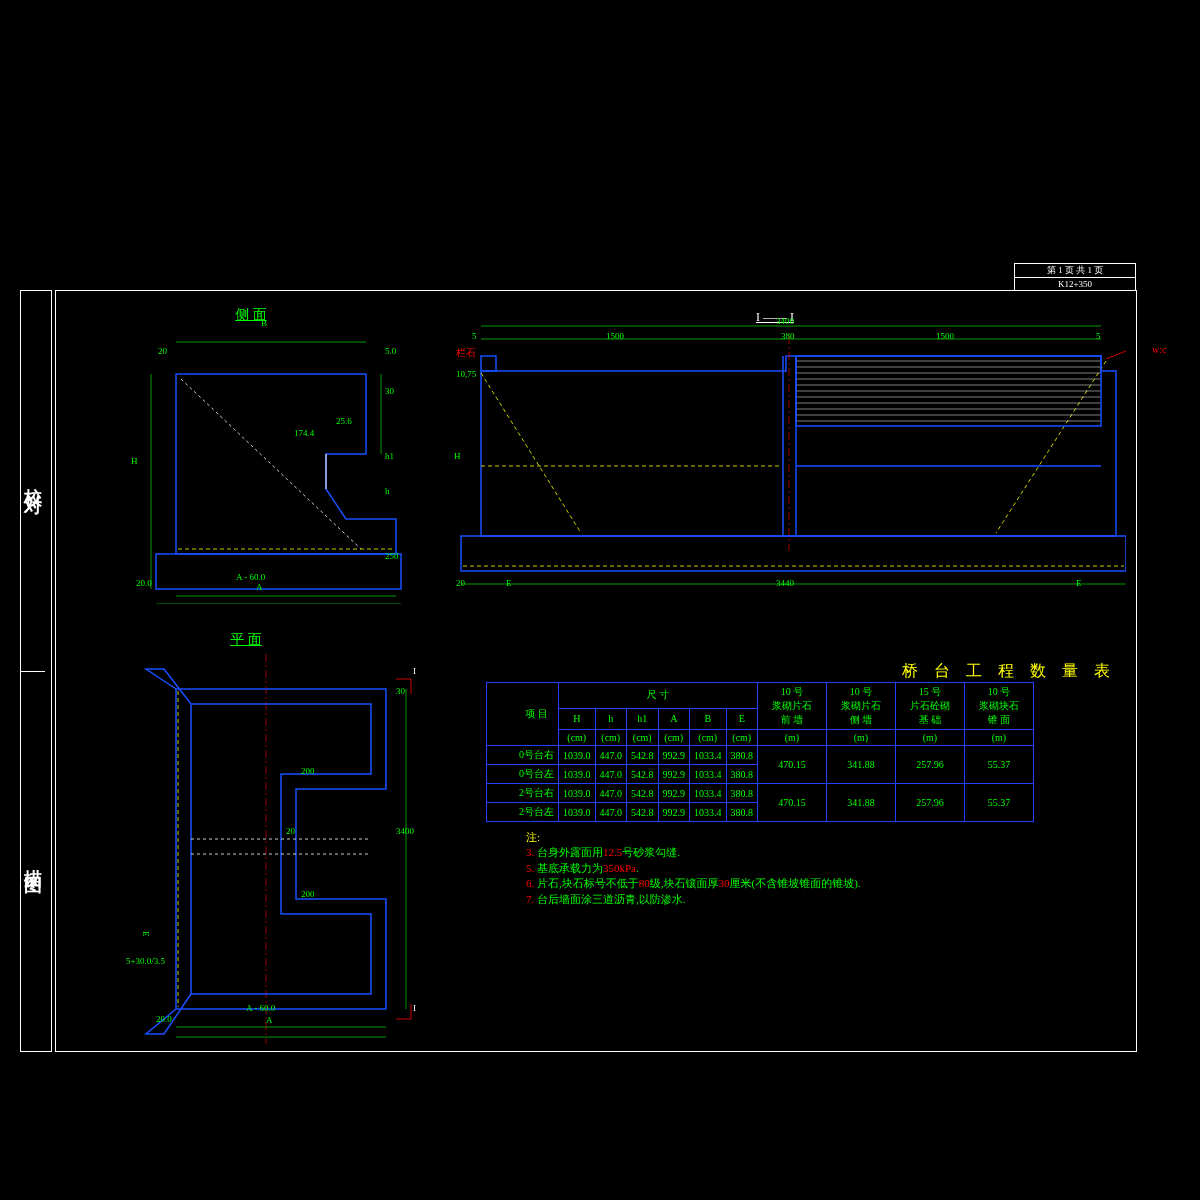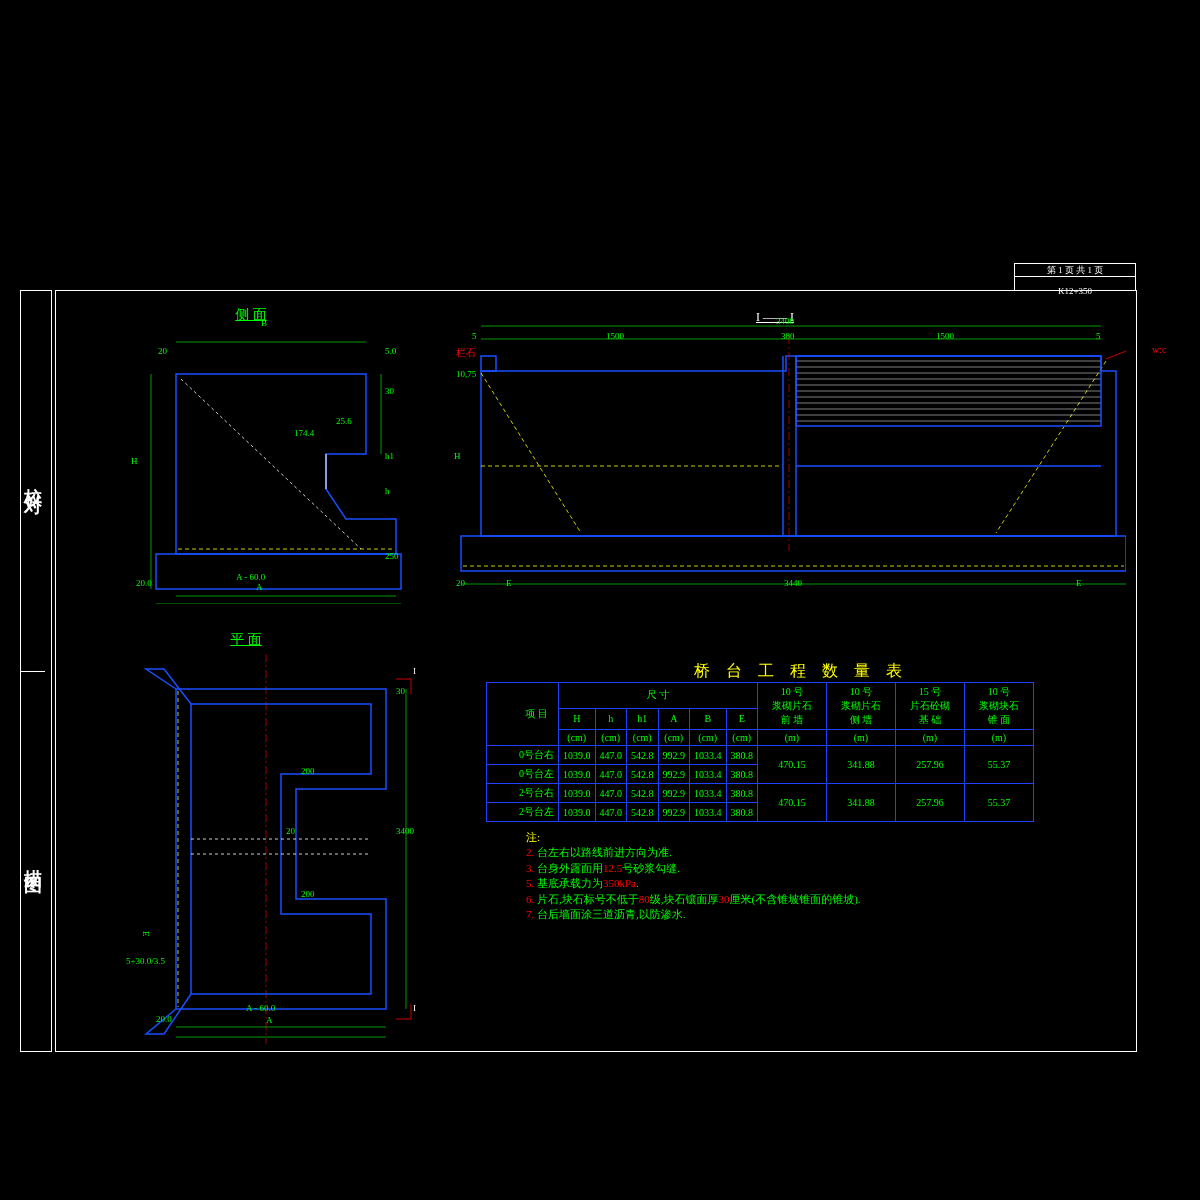--- a/index.html
+++ b/index.html
@@ -53,38 +53,38 @@
     font-size: 9px;
     display: flex;
     flex-direction: column;
   }
   .titleblock div {
     flex: 1;
     border-bottom: 1px solid #fff;
     text-align: center;
     line-height: 12px;
   }
-  .titleblock div:last-child { border-bottom: none; margin-top: 8px; }
+  .titleblock div:last-child { border-bottom: none; }
 
   
   .drawing-region { position: absolute; }
   .view-title { color: #0f0; font-size: 14px; text-align: center; text-decoration: underline; }
   .dim { color: #0f0; font-size: 9px; position: absolute; white-space: nowrap; }
   .red-lbl { color: #f00; font-size: 10px; position: absolute; font-family: Liberation Serif, serif; }
   .outline { stroke: #1a4fff; fill: none; stroke-width: 1.5; }
   .outline-w { stroke: #fff; fill: none; stroke-width: 1; }
   .dimline { stroke: #0f0; fill: none; stroke-width: 0.6; }
   .dashy { stroke: #ffff00; stroke-dasharray: 4 3; fill: none; stroke-width: 0.8; }
   .dashw { stroke: #fff; stroke-dasharray: 3 3; fill: none; stroke-width: 0.8; }
   .center { stroke: #f00; stroke-dasharray: 8 3 2 3; fill: none; stroke-width: 0.6; }
   .hatch { stroke: #fff; stroke-width: 0.5; }
   .redline { stroke: #f00; stroke-width: 0.8; fill:none;}
 
   
-  .table-title { color: #ff0; font-size: 16px; text-align: center; letter-spacing: 6px; }
+  .table-title { color: #ff0; font-size: 16px; text-align: right; letter-spacing: 6px; }
   table.datatable {
     border-collapse: collapse;
     color: #0f0;
     font-size: 10px;
     background: #000;
   }
   table.datatable td, table.datatable th {
     border: 1px solid #2040ff;
     padding: 2px 4px;
     text-align: center;
@@ -195,21 +195,21 @@
     <span class="red-lbl" style="left:20px; top:45px;">栏石</span>
     <span class="red-lbl" style="left:680px; top:43px;margin-left:36px;">w:c</span>
     <span class="dim" style="left:340px; top:15px;">3400</span>
     <span class="dim" style="left:170px; top:30px;">1500</span>
     <span class="dim" style="left:345px; top:30px;">380</span>
     <span class="dim" style="left:500px; top:30px;">1500</span>
     <span class="dim" style="left:36px; top:30px;">5</span>
     <span class="dim" style="left:660px; top:30px;">5</span>
     <span class="dim" style="left:20px; top:68px;">10,75</span>
     <span class="dim" style="left:18px; top:150px;">H</span>
-    <span class="dim" style="left:348px; top:277px;">3440</span>
+    <span class="dim" style="left:340px; top:277px;">3440</span>
     <span class="dim" style="left:20px; top:277px;">20</span>
     <span class="dim" style="left:70px; top:277px;">E</span>
     <span class="dim" style="left:640px; top:277px;">E</span>
   </div>
 
   <div class="drawing-region" style="left:60px; top:340px; width:320px;">
     <div class="view-title" style="margin-left:80px; width:100px;">平 面</div>
     <svg width="320" height="400">
       <line class="center" x1="150" y1="5" x2="150" y2="395"></line>
 
@@ -321,21 +321,20 @@
             <td>992.9</td>
             <td>1033.4</td>
             <td>380.8</td>
           </tr>
         </tbody>
       </table>
 
     <div class="notes" style="margin-top:8px; margin-left:40px;">
       <span class="note-head">注:</span>
       <div id="notes-list">
-          <div><span class="hl">2.</span> 台左右以路线前进方向为准.</div>
           <div><span class="hl">3.</span> 台身外露面用<span class="hl">12.5</span>号砂浆勾缝.</div>
           <div><span class="hl">5.</span> 基底承载力为<span class="hl">350kPa</span>.</div>
           <div><span class="hl">6.</span> 片石,块石标号不低于<span class="hl">80</span>级,块石镶面厚<span class="hl">30</span>厘米(不含锥坡锥面的锥坡).</div>
           <div><span class="hl">7.</span> 台后墙面涂三道沥青,以防渗水.</div>
         </div>
     </div>
   </div>
 
 </div>
 

